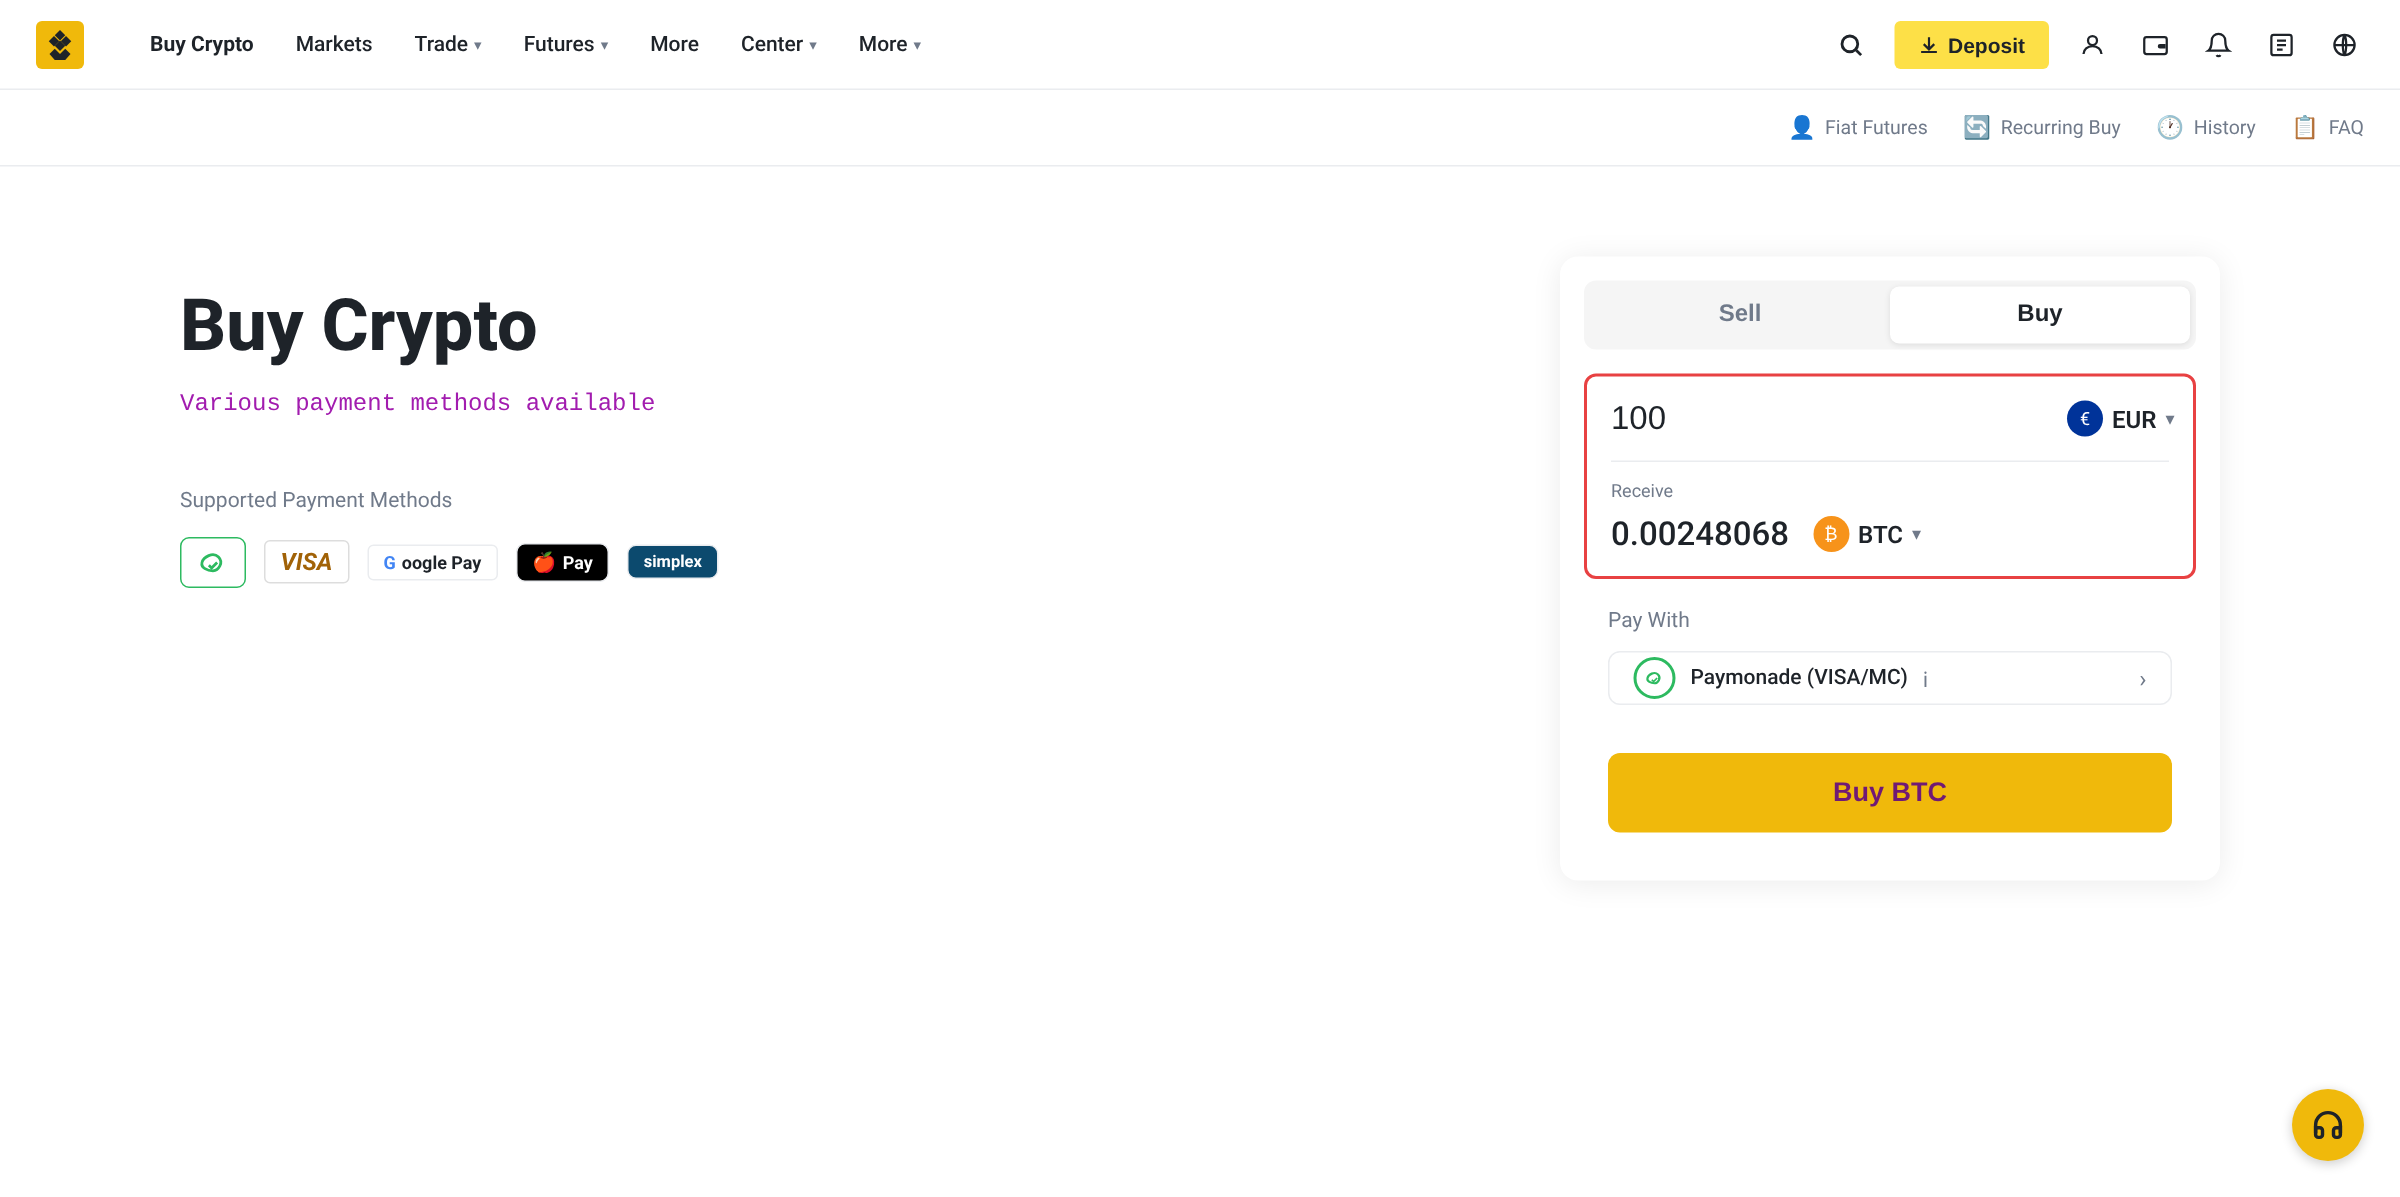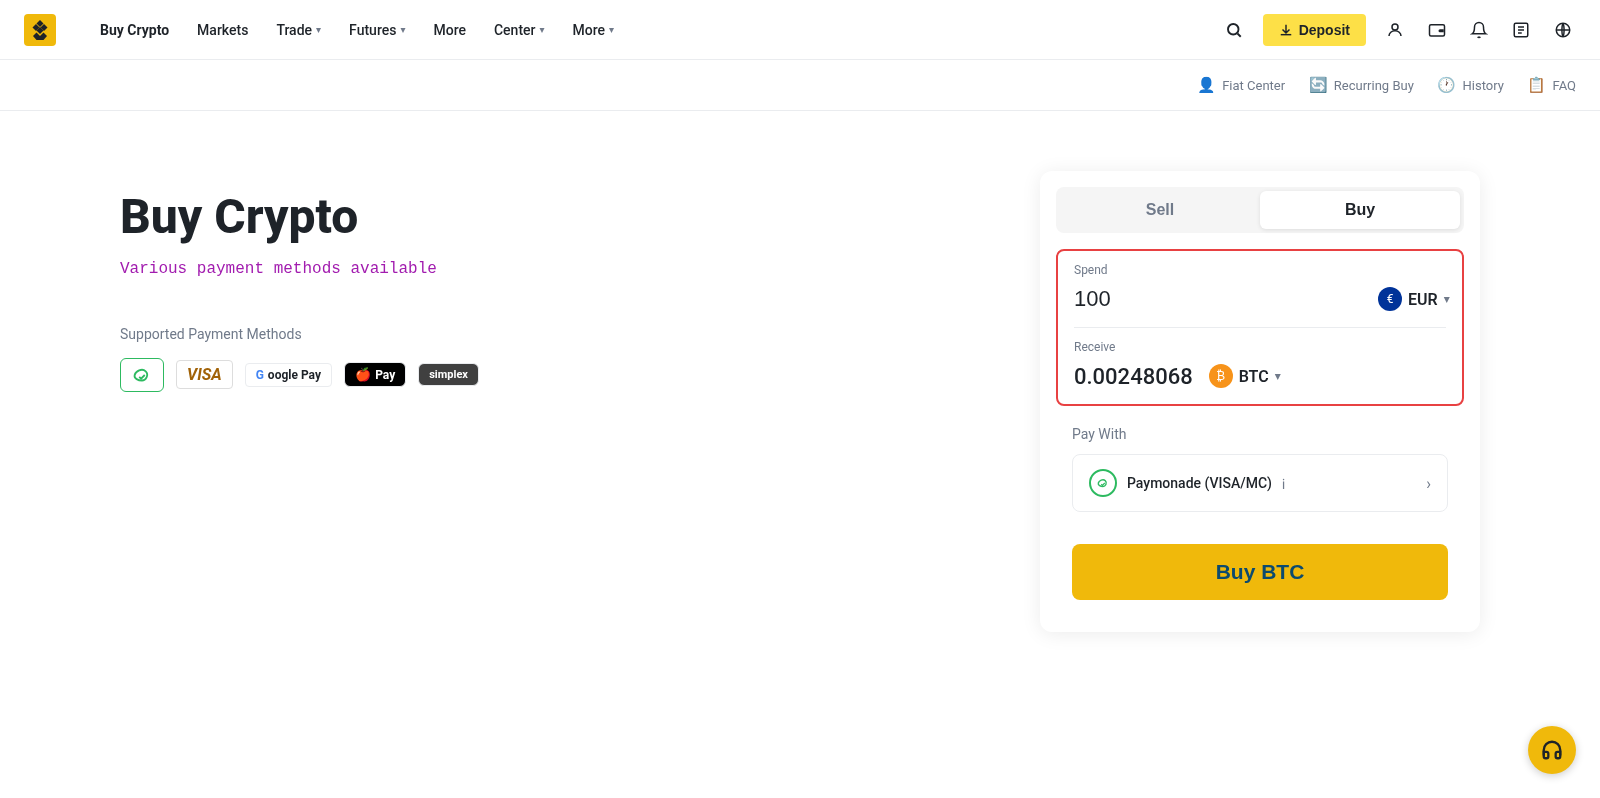--- a/index.html
+++ b/index.html
@@ -148,21 +148,21 @@
       font-weight: 700;
       color: #1e2329;
       background: #fff;
       display: flex;
       align-items: center;
       gap: 4px;
     }
     .payment-badge.visa { color: #a16207; font-size: 16px; font-style: italic; border: 1px solid #ddd; }
     .payment-badge.googlepay { font-size: 12px; }
     .payment-badge.applepay { background: #000; color: #fff; border-radius: 6px; font-size: 12px; }
-    .payment-badge.simplex { background: #404040; color: #fff; border-radius: 6px; font-size: 11px; }
+    .payment-badge.simplex { background: #0c4a6e; color: #fff; border-radius: 6px; font-size: 11px; }
 
     
     .right-section {
       width: 440px;
       flex-shrink: 0;
     }
     .trade-card {
       background: #fff;
       border-radius: 12px;
       box-shadow: 0 2px 20px rgba(0,0,0,0.08);
@@ -268,21 +268,21 @@
     }
     .pay-with-label {
       font-size: 14px;
       color: #707a8a;
       margin-bottom: 12px;
     }
     .pay-method-row {
       display: flex;
       align-items: center;
       justify-content: space-between;
-      padding: 14px 16px;
+      padding: 3px 16px;
       border: 1px solid #eaecef;
       border-radius: 8px;
       cursor: pointer;
       margin-bottom: 16px;
     }
     .pay-method-left {
       display: flex;
       align-items: center;
       gap: 10px;
     }
@@ -301,24 +301,24 @@
       font-size: 16px;
     }
 
     
     .buy-btn {
       display: block;
       width: calc(100% - 32px);
       margin: 0 16px 16px;
       padding: 16px;
       background: #f0b90b;
-      color: #0c4a6e;
+      color: #701a75;
       border: none;
       border-radius: 8px;
-      font-size: 21px;
+      font-size: 18px;
       font-weight: 700;
       cursor: pointer;
       text-align: center;
     }
 
     
     .chat-btn {
       position: fixed;
       bottom: 24px;
       right: 24px;
@@ -434,21 +434,21 @@
           <circle cx="12" cy="12" r="9"></circle>
           <path d="M12 3c-2 4-2 14 0 18M12 3c2 4 2 14 0 18M3 12h18"></path>
         </svg>
     </button>
   </div>
 </nav>
 
 <div class="sub-nav">
   <div class="sub-nav-item">
     <span class="icon">👤</span>
-    <span>Fiat Center</span>
+    <span>Fiat Futures</span>
   </div>
   <div class="sub-nav-item">
     <span class="icon">🔄</span>
     <span>Recurring Buy</span>
   </div>
   <div class="sub-nav-item">
     <span class="icon">🕐</span>
     <span>History</span>
   </div>
   <div class="sub-nav-item">
@@ -495,21 +495,20 @@
       <div class="tab-header">
         <button class="tab-btn">Sell</button>
         <button class="tab-btn active">Buy</button>
       </div>
 
       <div class="form-area">
 
         <div style="border: 2px solid #e84142; border-radius: 8px; overflow: hidden;">
 
           <div class="input-group">
-            <div class="input-label">Spend</div>
             <div class="input-row">
               <input class="amount-input" type="text" value="100" style="">
               <div class="currency-selector">
                 <div class="currency-icon eur">€</div>
                 <span class="currency-name">EUR</span>
                 <span class="chevron-down">▾</span>
               </div>
             </div>
           </div>
 

